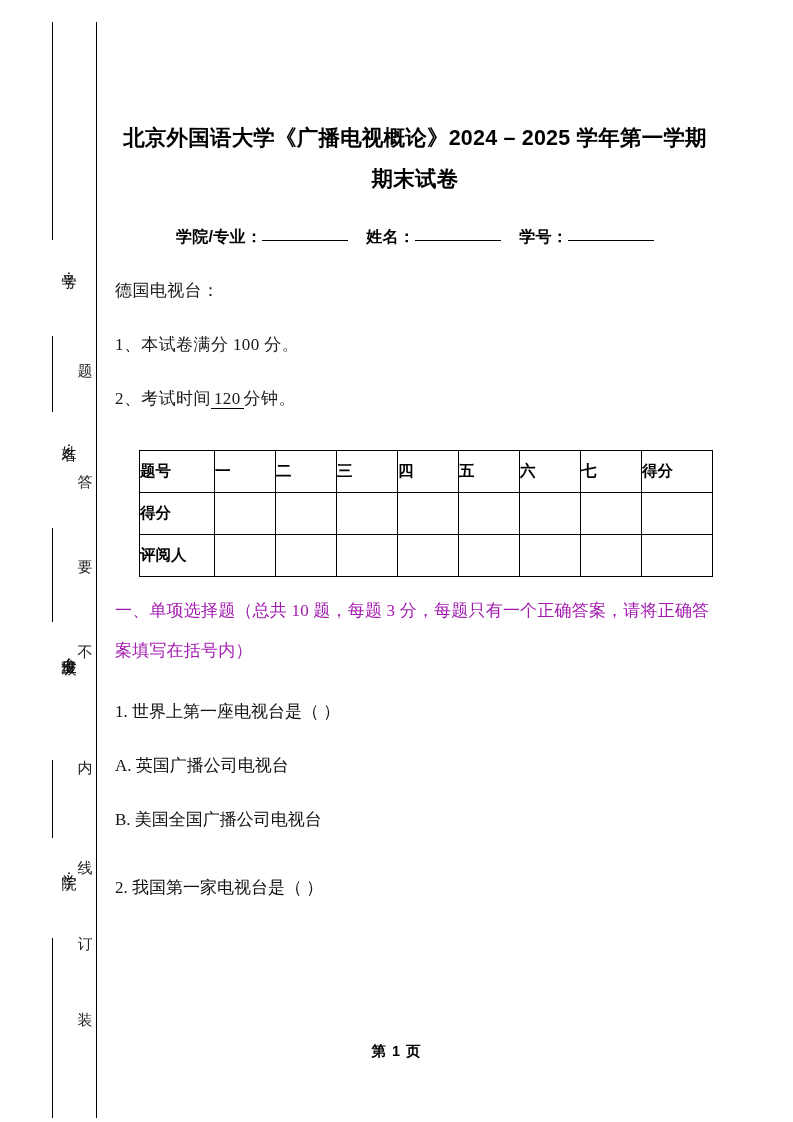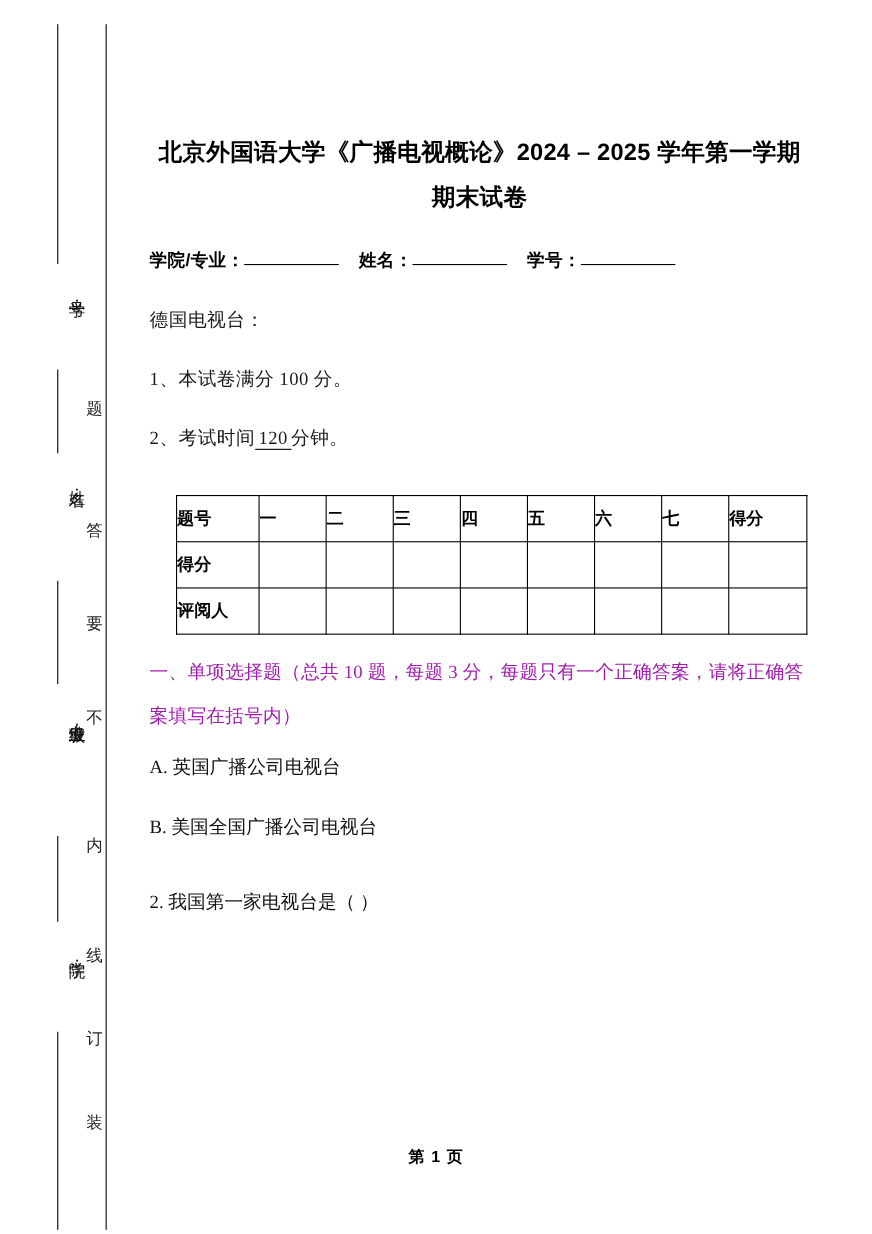--- a/index.html
+++ b/index.html
@@ -65,41 +65,41 @@
     font-family: "Liberation Serif", "DejaVu Serif", serif;
     font-size: 15px;
     color: #222;
     writing-mode: vertical-rl;
     text-orientation: upright;
   }
 
   
   #doc-body {
     position: absolute;
-    left: 136px;
+    left: 115px;
     top: 0;
     width: 600px;
   }
 
   #exam-title {
     margin: 0;
     padding-top: 118px;
     font-family: "Liberation Sans", "DejaVu Sans", sans-serif;
     font-weight: bold;
     font-size: 21.5px;
     line-height: 41px;
     text-align: center;
     letter-spacing: 0.2px;
     color: #000;
   }
 
   #student-info {
     margin: 0;
     padding-top: 27px;
-    text-align: left;
+    text-align: center;
     font-family: "Liberation Sans", "DejaVu Sans", sans-serif;
     font-weight: bold;
     font-size: 16px;
     letter-spacing: 0.3px;
     white-space: nowrap;
   }
   #student-info .blank {
     display: inline-block;
     border-bottom: 1.6px solid #000;
     width: 86px;
@@ -263,20 +263,21 @@
             <td class="col"></td>
             <td class="lastcol"></td>
           </tr>
         </tbody>
     </table>
   </div>
 
   <div id="questions">
     <p class="q-section-head">一、单项选择题（总共 10 题，每题 3 分，每题只有一个正确答案，请将正确答案填写在括号内）</p>
     <div id="question-list">
+        <p class="q-stem">1. 世界上第一座电视台是（  ）</p>
         <p class="q-opt">A. 英国广播公司电视台</p>
         <p class="q-opt">B. 美国全国广播公司电视台</p>
         <p class="q-stem">2. 我国第一家电视台是（  ）</p>
       </div>
   </div>
 
 </div>
 
 <div id="page-footer">第 1 页</div>
 

